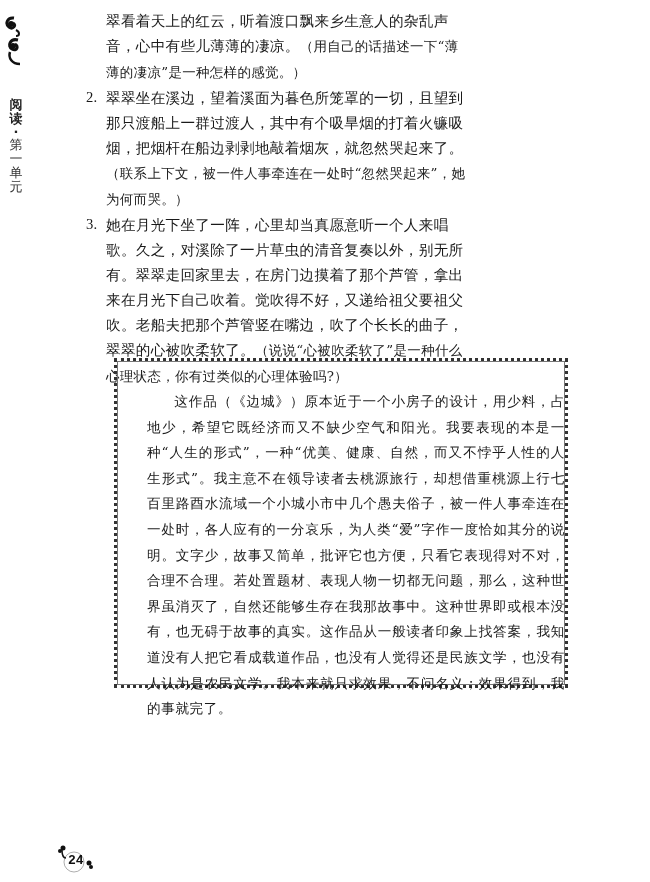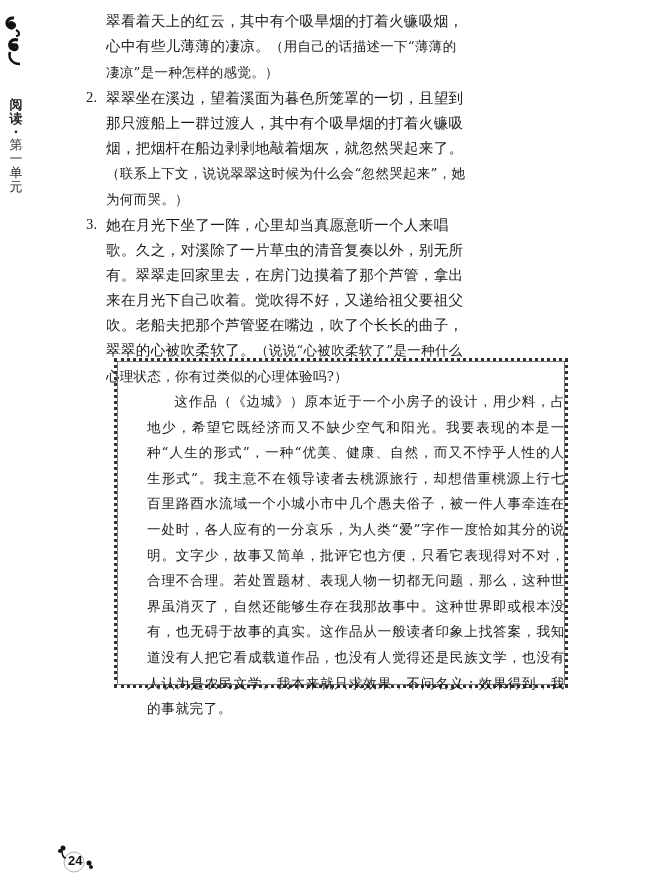--- a/index.html
+++ b/index.html
@@ -95,21 +95,21 @@
       position: absolute;
       left: 56px;
       top: 844px;
       width: 40px;
       height: 30px;
     }
     .page-num {
       position: absolute;
       left: 12px;
       top: 9px;
-      font-family: Liberation Sans, sans-serif;
+      font-family: Liberation Mono, monospace;
       font-size: 13px;
       font-weight: bold;
       color: #111;
     }
   </style>
 </head>
 <body>
 
 <svg class="ornament-top" viewBox="0 0 20 52">
   <path d="M10 4 C3 3 1 10 5 13 C9 16 13 11 9 9" fill="none" stroke="#111" stroke-width="3"></path>
@@ -125,25 +125,25 @@
   <span class="strong">读</span>
   <span class="dot">·</span>
   <span class="light">第</span>
   <span class="light">一</span>
   <span class="light">单</span>
   <span class="light">元</span>
 </div>
 
 <div class="main" style="width:392px;">
   <p class="para" style="margin-left:32px;width:360px;">
-    <span>翠看着天上的红云，其中有个吸旱烟的打着火镰吸烟，心中有些儿薄薄的凄凉。</span><span class="note">（用自己的话描述一下“薄薄的凄凉”是一种怎样的感觉。）</span>
+    <span>翠看着天上的红云，听着渡口飘来乡生意人的杂乱声音，心中有些儿薄薄的凄凉。</span><span class="note">（用自己的话描述一下“薄薄的凄凉”是一种怎样的感觉。）</span>
   </p>
   <p class="para" style="margin-left:32px;width:360px;">
     <span class="num">2.</span>
-    <span>翠翠坐在溪边，望着溪面为暮色所笼罩的一切，且望到那只渡船上一群过渡人，其中有个吸旱烟的打着火镰吸烟，把烟杆在船边剥剥地敲着烟灰，就忽然哭起来了。</span><span class="note">（联系上下文，说说翠翠这时候为什么会“忽然哭起来”，她为何而哭。）</span>
+    <span>翠翠坐在溪边，望着溪面为暮色所笼罩的一切，且望到那只渡船上一群过渡人，其中有个吸旱烟的打着火镰吸烟，把烟杆在船边剥剥地敲着烟灰，就忽然哭起来了。</span><span class="note">（联系上下文，被一件人事牵连在一处时“忽然哭起来”，她为何而哭。）</span>
   </p>
   <p class="para" style="margin-left:32px;width:360px;">
     <span class="num">3.</span>
     <span>她在月光下坐了一阵，心里却当真愿意听一个人来唱歌。久之，对溪除了一片草虫的清音复奏以外，别无所有。翠翠走回家里去，在房门边摸着了那个芦管，拿出来在月光下自己吹着。觉吹得不好，又递给祖父要祖父吹。老船夫把那个芦管竖在嘴边，吹了个长长的曲子，翠翠的心被吹柔软了。</span><span class="note">（说说“心被吹柔软了”是一种什么心理状态，你有过类似的心理体验吗?）</span>
   </p>
 </div>
 
 <div class="quote-box">
   <p class="quote-body">这作品（《边城》）原本近于一个小房子的设计，用少料，占地少，希望它既经济而又不缺少空气和阳光。我要表现的本是一种“人生的形式”，一种“优美、健康、自然，而又不悖乎人性的人生形式”。我主意不在领导读者去桃源旅行，却想借重桃源上行七百里路酉水流域一个小城小市中几个愚夫俗子，被一件人事牵连在一处时，各人应有的一分哀乐，为人类“爱”字作一度恰如其分的说明。文字少，故事又简单，批评它也方便，只看它表现得对不对，合理不合理。若处置题材、表现人物一切都无问题，那么，这种世界虽消灭了，自然还能够生存在我那故事中。这种世界即或根本没有，也无碍于故事的真实。这作品从一般读者印象上找答案，我知道没有人把它看成载道作品，也没有人觉得还是民族文学，也没有人认为是农民文学。我本来就只求效果，不问名义；效果得到，我的事就完了。</p>
 </div>

